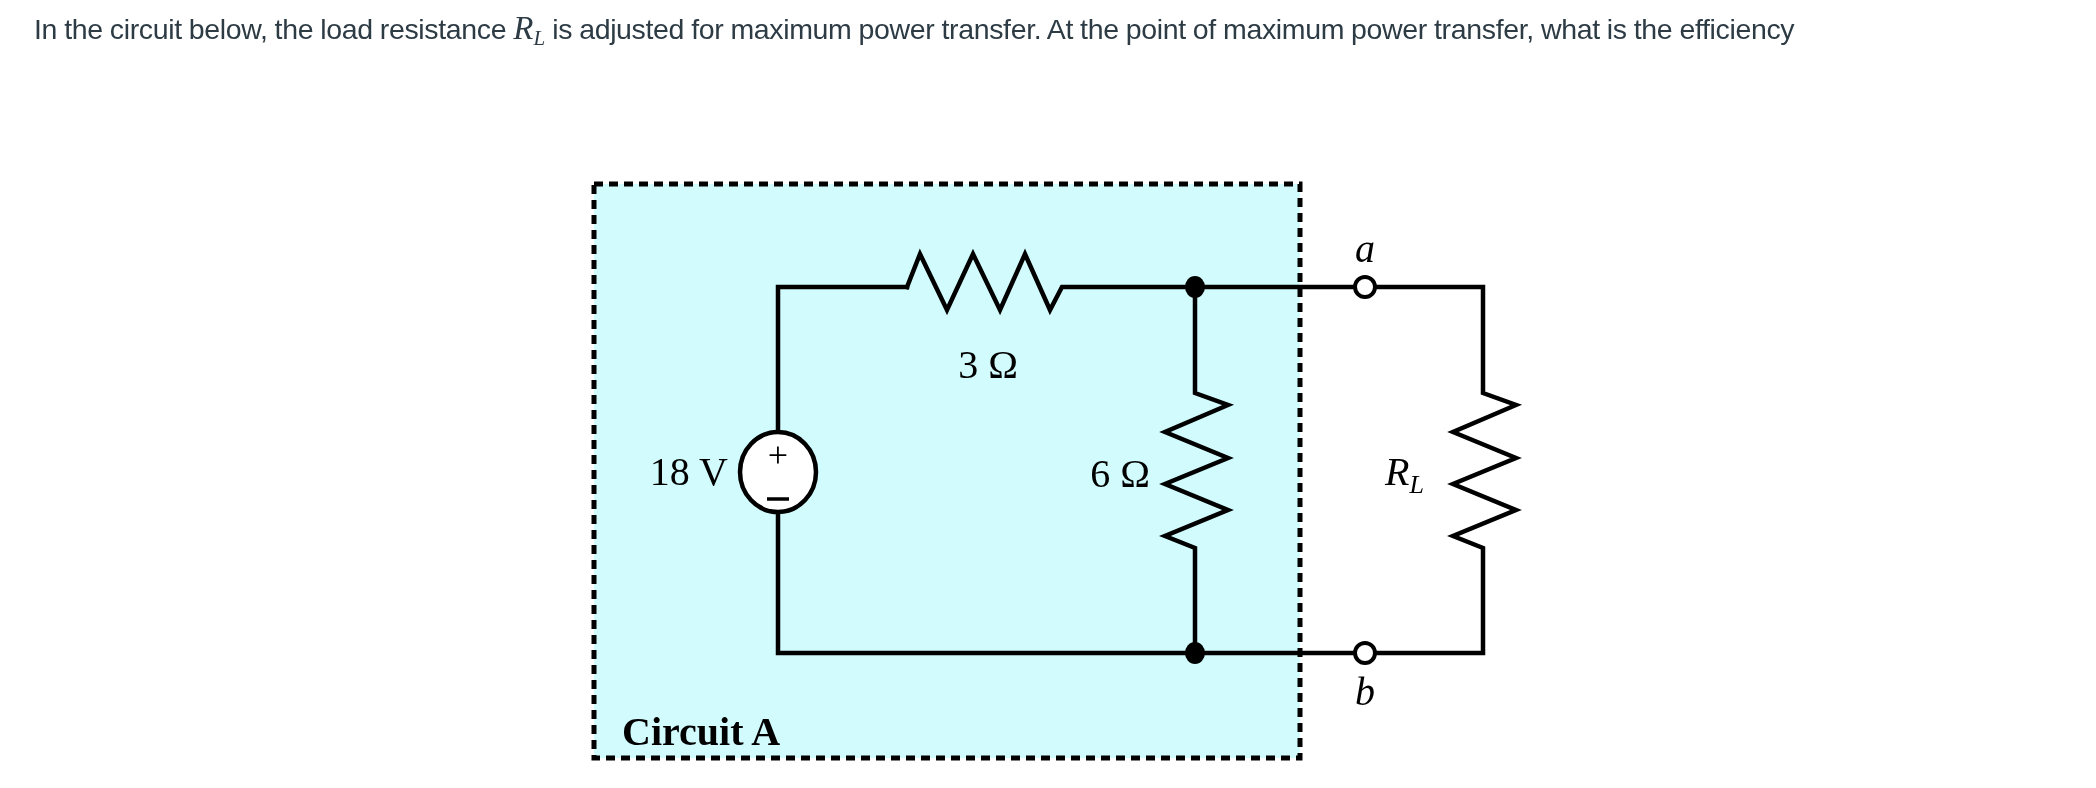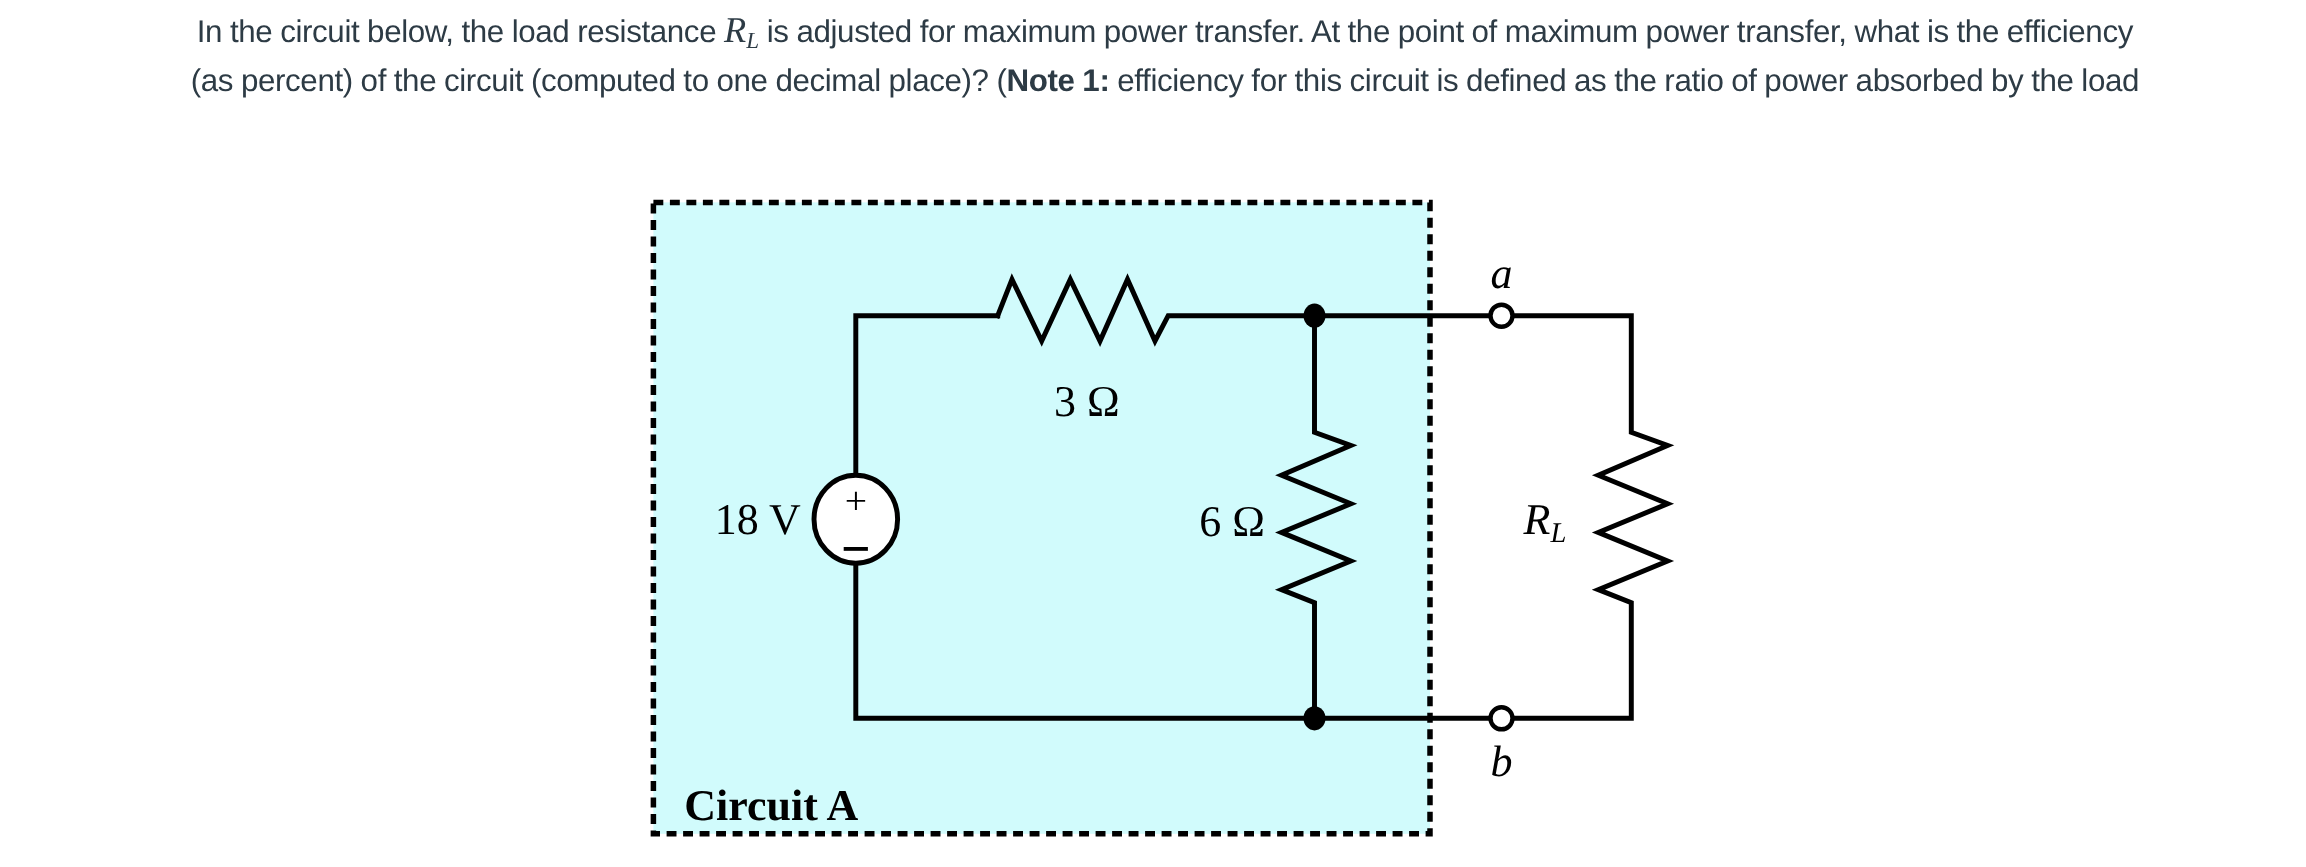--- a/index.html
+++ b/index.html
@@ -3,36 +3,35 @@
 <meta charset="utf-8">
 <style>
   html, body { margin: 0; padding: 0; background: #ffffff; }
   body { width: 2096px; height: 788px; position: relative; overflow: hidden; }
   .question {
     position: absolute; left: 34px; top: 6px; width: 2050px;
     font-family: "Liberation Sans", "DejaVu Sans", sans-serif;
     font-size: 28.5px; line-height: 44.5px; color: #2d3b45;
     letter-spacing: -0.35px; word-spacing: -0.5px;
   }
-  .question .line { display: block; white-space: nowrap; text-align: center; }
+  .question .line { display: block; white-space: nowrap; }
   .question .math {
     font-family: "Liberation Serif", "DejaVu Serif", serif; font-style: italic;
     font-size: 33px; letter-spacing: 0;
   }
   .question .math sub { font-size: 21px; vertical-align: -6px; line-height: 0; }
   .question b { font-weight: 700; }
   svg#circuit { position: absolute; left: 0; top: 0; }
   .serif { font-family: "Liberation Serif", "DejaVu Serif", serif; }
 </style>
 </head>
 <body>
 
 <div class="question">
   <span class="line"><span>In the circuit below, the load resistance </span><span class="math"><span>R</span><sub>L</sub></span><span> is adjusted for maximum power transfer. At the point of maximum power transfer, what is the efficiency</span></span>
-  <span class="line"><span>(as percent) of the circuit (computed to one decimal place)? (</span><b>Note 1:</b><span> efficiency for this circuit is defined as the ratio of power absorbed by the load</span></span>
 </div>
 
 <svg id="circuit" width="2096" height="788" viewBox="0 0 2096 788">
 
   <rect id="box" x="594" y="184" width="706" height="574" fill="#d1fbfc" stroke="#000" stroke-width="5" stroke-dasharray="9 6"></rect>
   <text x="622" y="745" class="serif" font-size="40" font-weight="700" fill="#000">Circuit A</text>
 
   <g fill="none" stroke="#000" stroke-width="4.5" stroke-linejoin="miter" stroke-linecap="square">
 
     <polyline points="778,432 778,287 907,287"></polyline>

